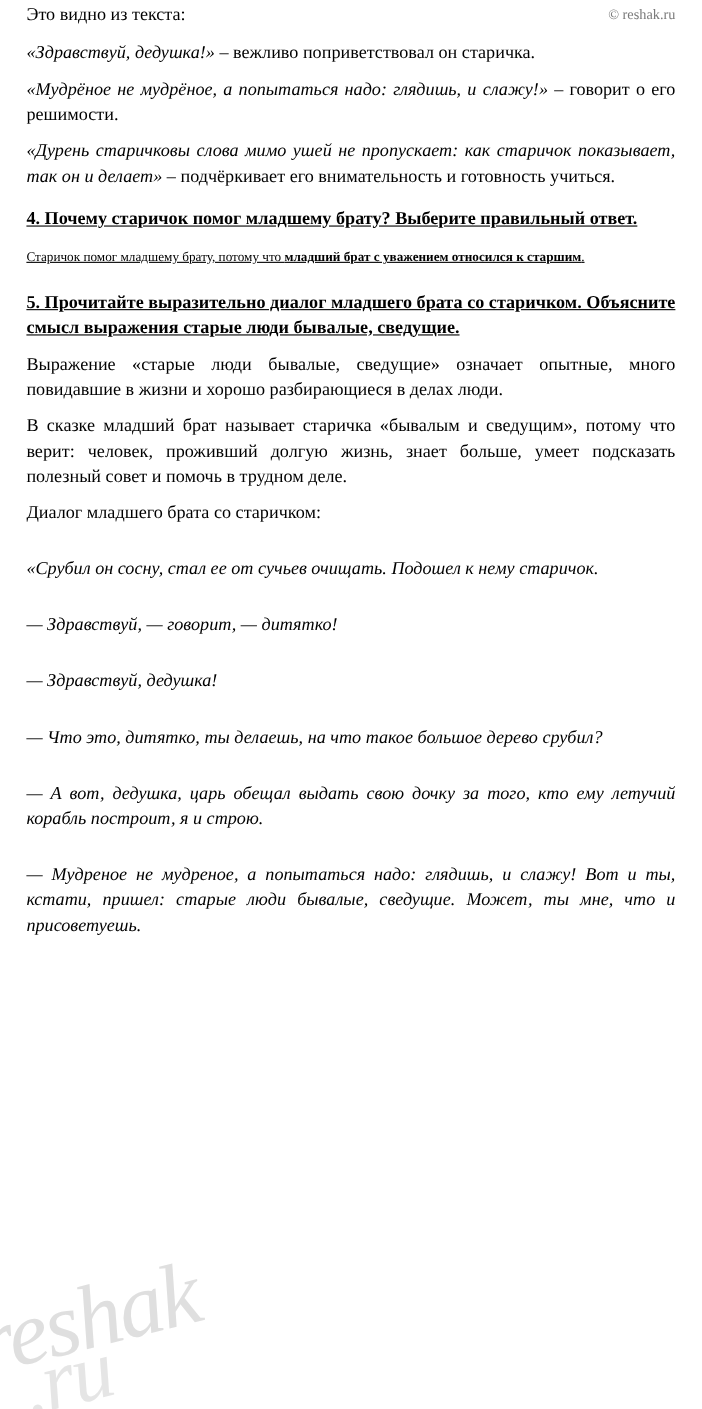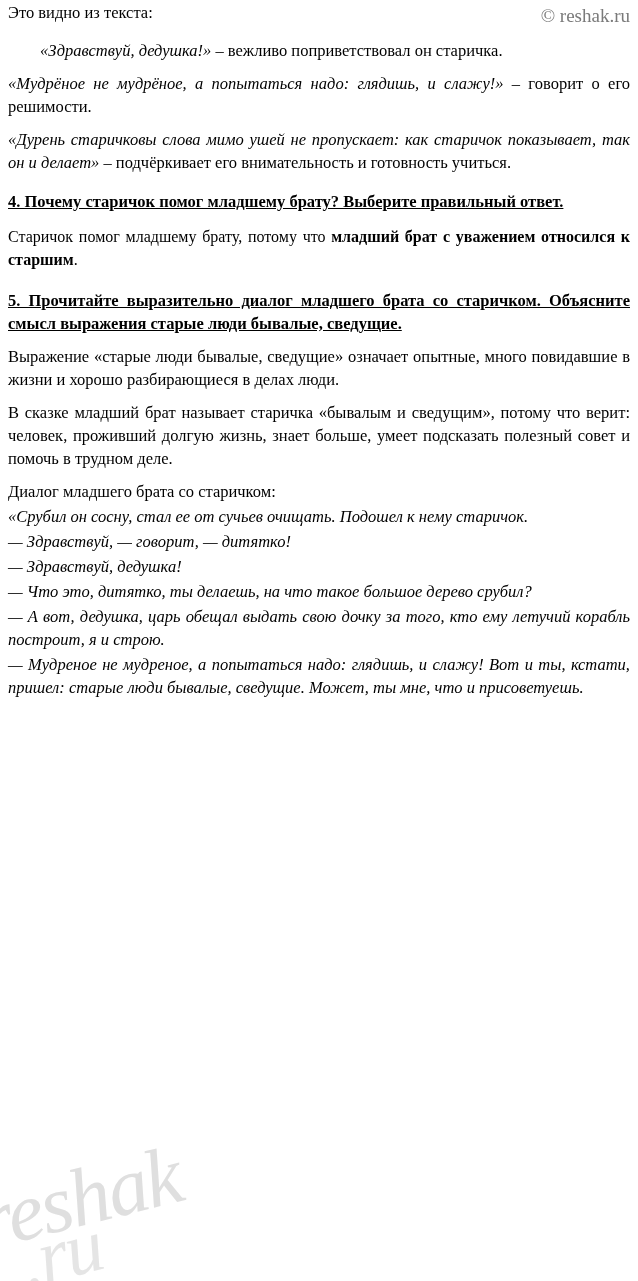--- a/index.html
+++ b/index.html
@@ -12,79 +12,79 @@
     min-height: 1281px;
     font-family: "Liberation Serif", "DejaVu Serif", serif;
     color: #000000;
     position: relative;
     overflow: hidden;
   }
   .page {
     position: relative;
     width: 638px;
     min-height: 1281px;
-    padding: 0 8px;
+    padding: 0 24px;
     box-sizing: border-box;
     z-index: 2;
   }
   .topbar {
     display: flex;
     justify-content: space-between;
     align-items: flex-start;
     padding-top: 2px;
   }
   .topbar .lead {
     font-size: 16.5px;
     line-height: 22px;
   }
   .watermark-corner {
-    font-size: 19px;
+    font-size: 13px;
     color: #7a7a7a;
     padding-top: 3px;
     white-space: nowrap;
     font-family: "Liberation Serif", serif;
   }
   p.para {
     font-size: 16.5px;
     line-height: 23px;
     margin: 10px 0 0 0;
     text-align: justify;
     text-justify: inter-word;
   }
   p.para.first {
     margin-top: 12px;
-    margin-left: 32px;
   }
   .it {
     font-style: italic;
   }
   .bold {
     font-weight: bold;
   }
   .q-head {
     font-size: 16.5px;
     line-height: 23px;
     font-weight: bold;
     margin: 16px 0 0 0;
     text-align: justify;
     text-decoration: underline;
   }
   .q-head.spread {
     text-align: justify;
   }
   .answer {
-    font-size: 16px;
+    font-size: 12px;
     line-height: 23px;
     margin: 12px 0 18px 0;
     text-align: justify;
+    text-decoration: underline;
   }
   .dialog-line {
     font-size: 16.5px;
     line-height: 23px;
-    margin: 2px 0 0 0;
+    margin: 28px 0 0 0;
     font-style: italic;
     text-align: justify;
   }
   .dialog-line.justify-spread {
     text-align: justify;
   }
   .block-gap {
     margin-top: 16px;
   }
   

